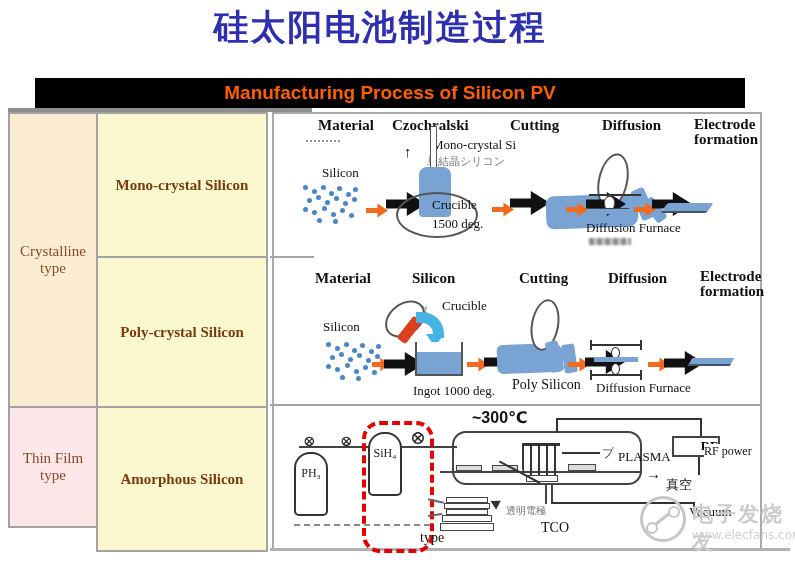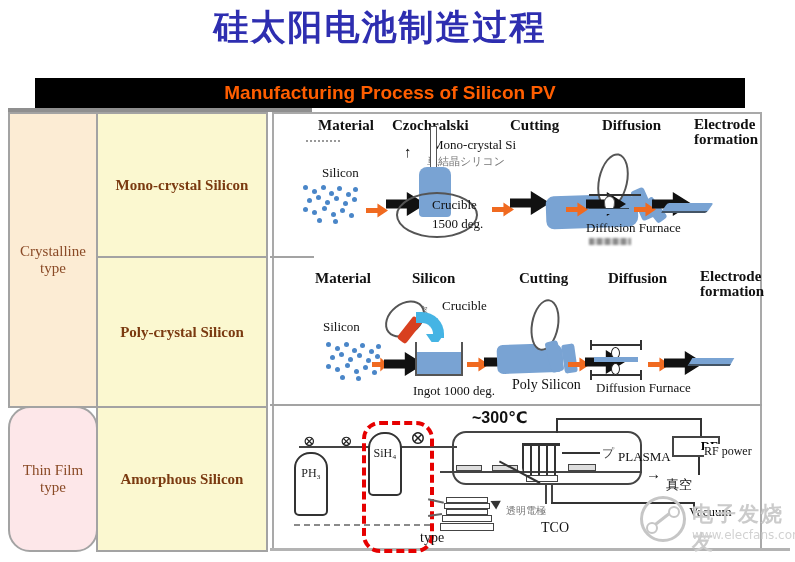--- a/index.html
+++ b/index.html
@@ -77,21 +77,21 @@
 
   <div class="abs topbar"></div>
   <div class="abs dcell"></div>
   <div class="abs rdiv1"></div>
   <div class="abs rdiv2"></div>
   <div class="abs botbar"></div>
 
   <div class="abs cell" style="left:8px;top:112px;width:90px;height:296px;background:#fcecd4;">
     <span>Crystalline type</span>
   </div>
-  <div class="abs cell" style="left:8px;top:406px;width:90px;height:146px;background:#fde7e9;border-radius:22px;">
+  <div class="abs cell" style="left:8px;top:406px;width:90px;height:122px;background:#fde7e9;">
     <span>Thin Film type</span>
   </div>
   <div class="abs cell bold" style="left:96px;top:112px;width:172px;height:146px;background:#fbf8d0;">
     <span>Mono-crystal Silicon</span>
   </div>
   <div class="abs cell bold" style="left:96px;top:256px;width:172px;height:152px;background:#fbf8d0;">
     <span>Poly-crystal Silicon</span>
   </div>
   <div class="abs cell bold" style="left:96px;top:406px;width:172px;height:146px;background:#fbf8d0;">
     <span>Amorphous Silicon</span>

